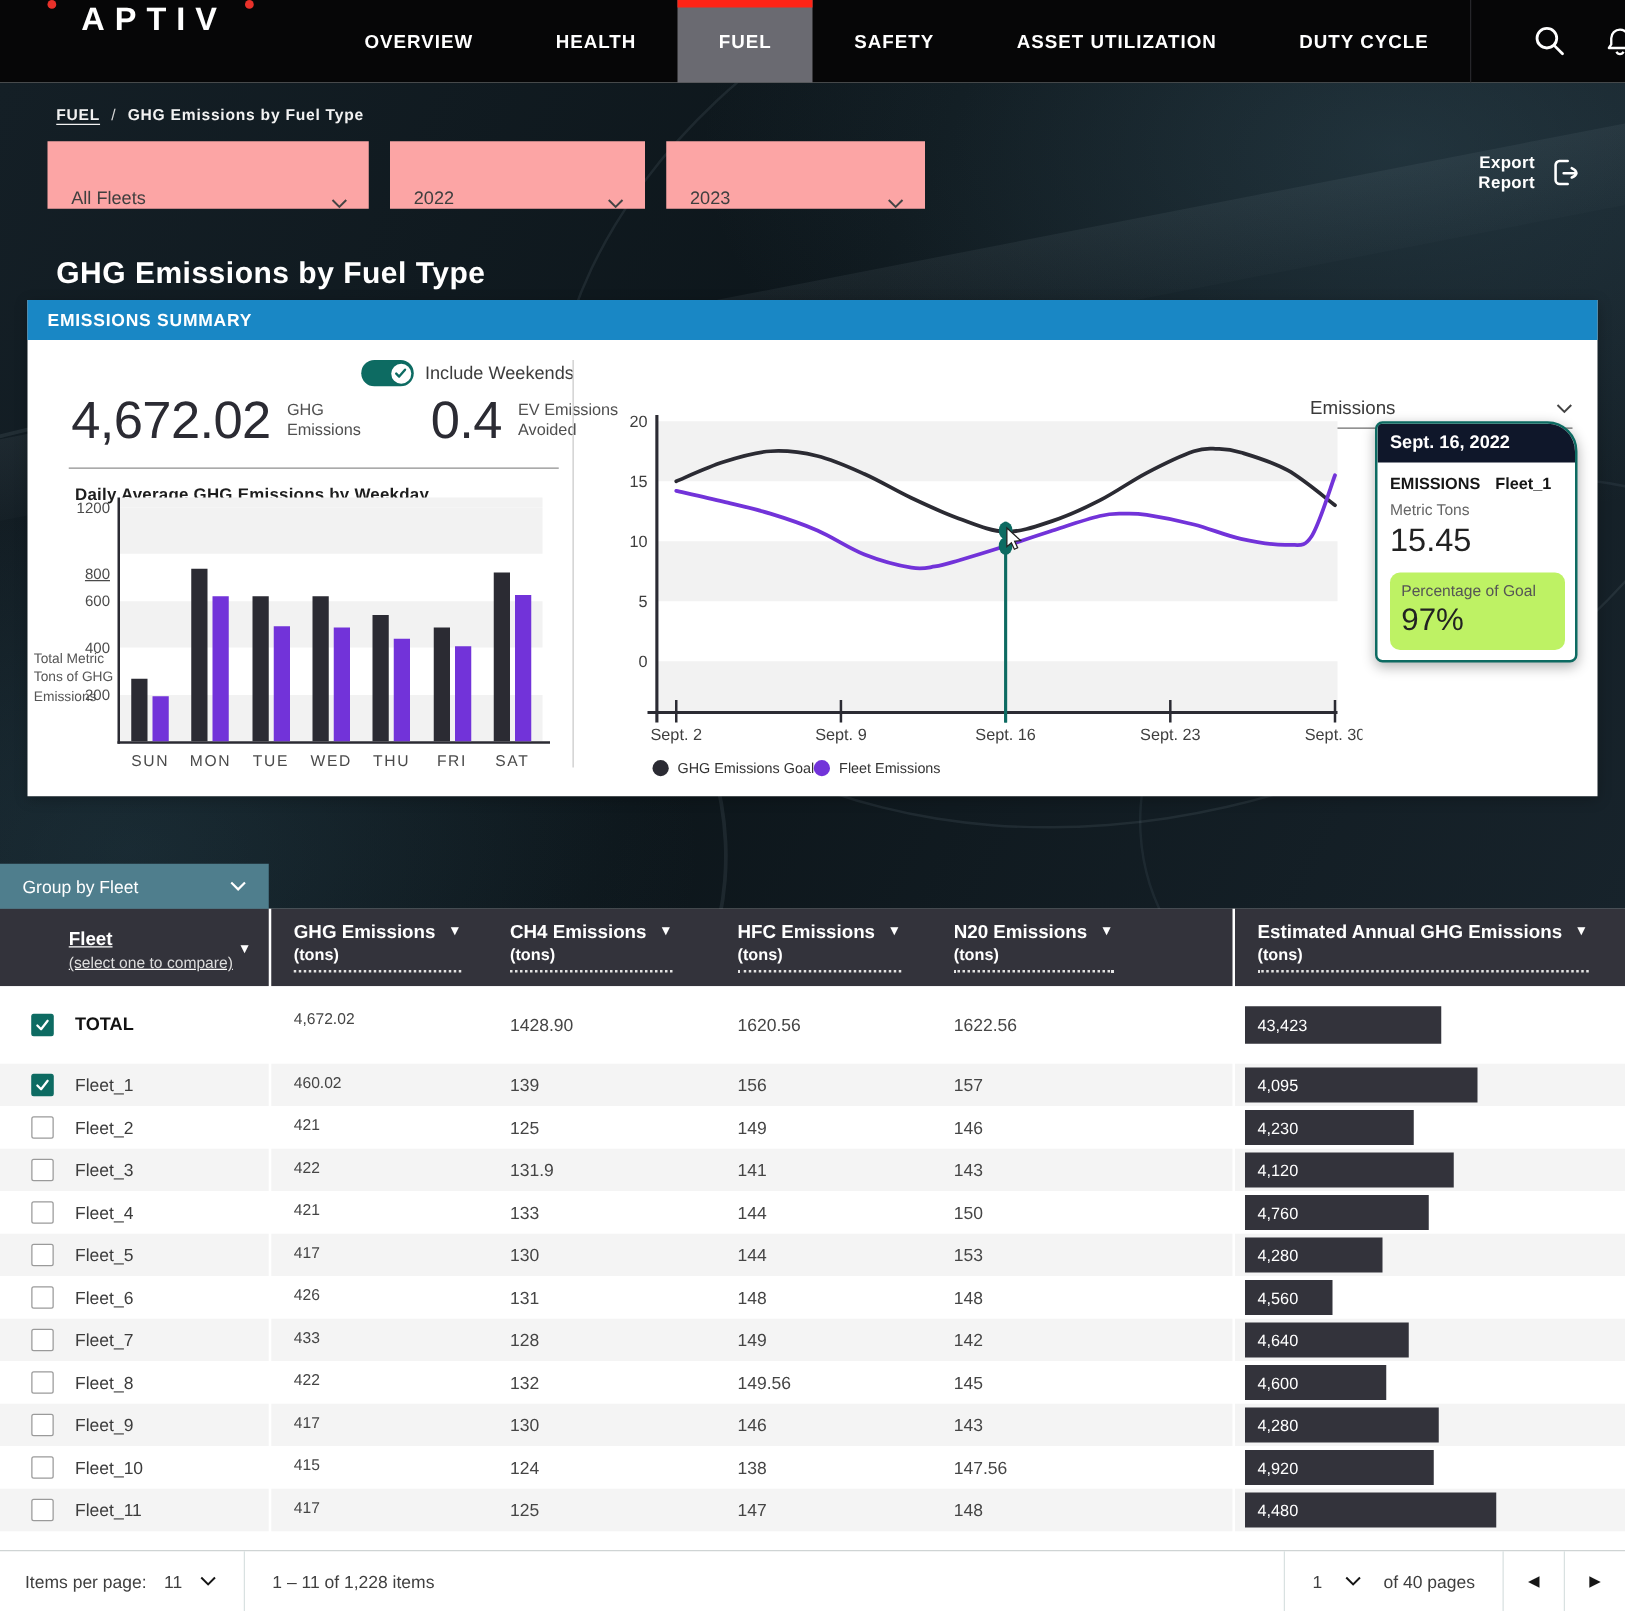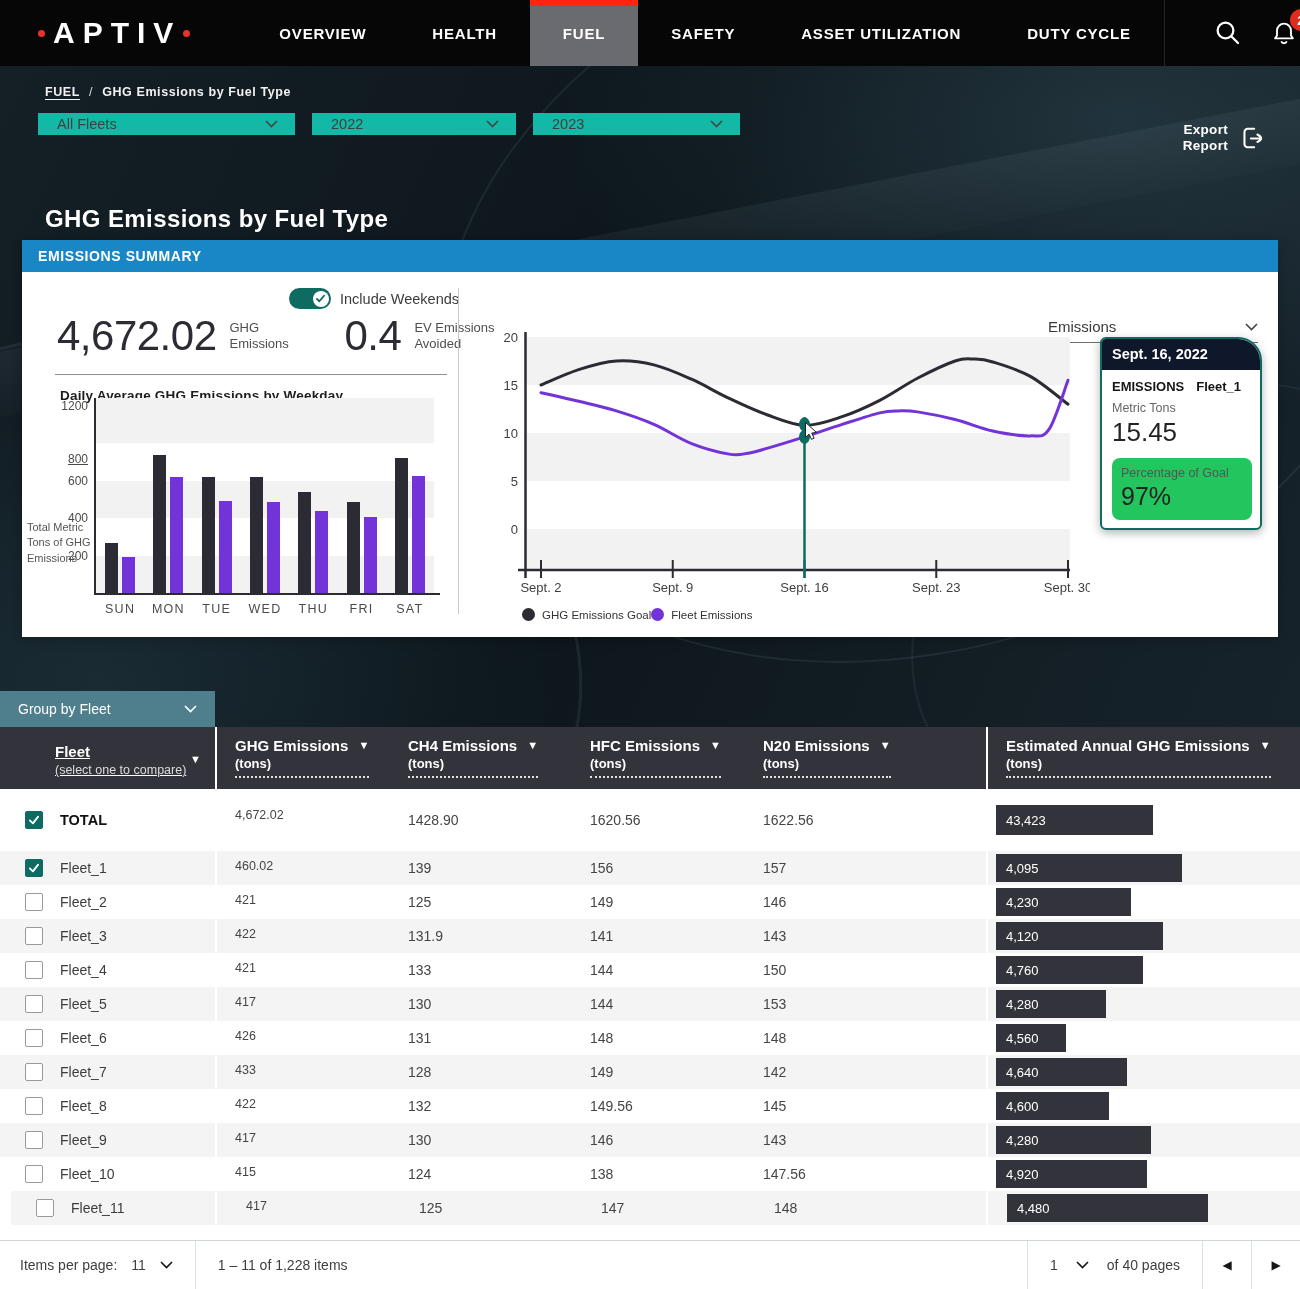--- a/index.html
+++ b/index.html
@@ -1,21 +1,21 @@
 <!DOCTYPE html>
 <html><head>
 <meta charset="utf-8">
 <style>
   html,body{margin:0;padding:0;background:#fff;}
   body{width:1300px;height:1289px;font-family:"Liberation Sans",sans-serif;-webkit-font-smoothing:antialiased;}
   .app{position:relative;width:1300px;height:1289px;overflow:hidden;background:#fff;}
 
   
   .topnav{position:absolute;top:0;left:0;width:1300px;height:66px;background:#060607;display:flex;align-items:stretch;z-index:6;}
-  .logo{display:flex;align-items:center;margin-left:38px;color:#fff;font-weight:bold;font-size:30px;letter-spacing:8px;cursor:pointer;}
+  .logo{display:flex;margin-left:38px;color:#fff;font-weight:bold;font-size:26px;letter-spacing:8px;cursor:pointer;gap:12px;}
   .logo .dot{width:7px;height:7px;border-radius:50%;background:#e8312a;display:inline-block;margin:0 8px 0 0;}
   .logo .dot.r{margin:0 0 0 0px;}
   .tabs{display:flex;margin-left:56px;}
   .tab{display:flex;align-items:center;padding:0 33px;color:#fff;font-weight:bold;font-size:15px;letter-spacing:.8px;cursor:pointer;border-top:6px solid transparent;border-bottom:6px solid transparent;white-space:nowrap;}
   .tab.active{background:#6a6a71;border-top-color:#ff2416;}
   .nav-right{margin-left:auto;display:flex;align-items:center;padding-right:30px;}
   .nav-divider{width:1px;height:66px;background:#26262a;margin-right:24px;}
   .nav-icon{position:relative;width:34px;height:34px;display:flex;align-items:center;justify-content:center;cursor:pointer;margin-left:22px;}
   .badge{position:absolute;top:-7px;right:-11px;min-width:22px;height:22px;border-radius:50%;background:#e02b20;color:#fff;font-size:13px;font-weight:bold;display:flex;align-items:center;justify-content:center;}
 
@@ -30,21 +30,21 @@
   .c2{width:820px;height:620px;left:-240px;top:270px;transform:rotate(12deg);border-width:3px;}
   .c3{width:560px;height:420px;left:900px;top:330px;transform:rotate(-25deg);border-color:rgba(190,215,225,.07);}
   .roadband{position:absolute;left:-80px;top:150px;width:1560px;height:64px;transform:rotate(-11deg);
     background:linear-gradient(rgba(205,225,235,.06),rgba(205,225,235,.015));}
 
   
   .breadcrumb{position:absolute;top:85px;left:45px;z-index:3;display:flex;align-items:center;gap:9px;color:#f2f2f2;font-size:12.5px;font-weight:bold;letter-spacing:.6px;}
   .breadcrumb .root{text-decoration:underline;text-underline-offset:3px;cursor:pointer;}
   .breadcrumb .sep{font-weight:normal;color:#d9d9d9;}
   .filters{position:absolute;top:113px;left:38px;z-index:3;display:flex;gap:17px;}
-  .select{height:22px;background:#14b8a6;display:flex;align-items:center;justify-content:space-between;padding:0 17px 0 19px;color:#3f3f3f;font-size:14.5px;cursor:pointer;box-sizing:border-box;}
+  .select{height:54px;background:#fca5a5;display:flex;align-items:flex-end;justify-content:space-between;padding:0 17px 0 19px;color:#3f3f3f;font-size:14.5px;cursor:pointer;box-sizing:border-box;}
   .select:nth-child(1){width:257px;}
   .select:nth-child(2){width:204px;}
   .select:nth-child(3){width:207px;}
   .export{position:absolute;top:122px;right:34px;z-index:3;display:flex;align-items:center;gap:10px;color:#fff;font-size:13.5px;font-weight:bold;line-height:1.2;text-align:right;letter-spacing:.3px;cursor:pointer;}
   .page-title{position:absolute;top:189px;left:45px;z-index:3;color:#fff;font-size:24px;font-weight:bold;letter-spacing:.4px;}
 
   
   .card{position:absolute;left:22px;top:240px;width:1256px;height:397px;background:#fff;z-index:3;box-shadow:0 2px 10px rgba(0,0,0,.25);}
   .card-header{height:32px;background:#1987c5;color:#fff;display:flex;align-items:center;padding-left:16px;font-size:14px;font-weight:bold;letter-spacing:.6px;}
   .card-body{position:relative;height:264px;}
@@ -77,21 +77,21 @@
   .legend .item{display:flex;align-items:center;gap:7px;font-size:11.5px;color:#333;}
   .legend .dotc{width:13px;height:13px;border-radius:50%;}
 
   
   .tooltip{position:absolute;left:1078px;top:65px;width:158px;background:#fff;border:2px solid #0d6b62;border-radius:6px 24px 6px 6px;box-shadow:0 3px 10px rgba(0,0,0,.3);overflow:hidden;}
   .tt-head{background:#0f172a;color:#fff;font-weight:bold;font-size:14.5px;padding:7px 10px 8px 10px;border-radius:0 18px 0 0;}
   .tt-body{padding:9px 8px 8px 10px;}
   .tt-line1{font-size:13px;font-weight:bold;color:#161616;display:flex;gap:12px;}
   .tt-sub{font-size:12.5px;color:#666;margin-top:7px;}
   .tt-val{font-size:26px;color:#222;margin-top:2px;}
-  .tt-goalbox{margin-top:10px;background:#22c55e;border-radius:8px;padding:8px 8px 9px 9px;}
+  .tt-goalbox{margin-top:10px;background:#bef264;border-radius:8px;padding:8px 8px 9px 9px;}
   .tt-goalbox .tt-sub{margin-top:0;color:#555;}
   .tt-goal{font-size:25px;color:#222;margin-top:2px;}
 
   
   .groupby{position:absolute;left:0;top:691px;width:215px;height:36px;background:#4f7e8d;color:#fff;z-index:3;display:flex;align-items:center;justify-content:space-between;padding:0 18px;box-sizing:border-box;font-size:14px;cursor:pointer;}
   .tablewrap{position:absolute;left:0;top:727px;width:1300px;z-index:2;background:#fff;}
   .thead{display:grid;grid-template-columns:217px 173px 182px 173px 243px 312px;height:62px;background:#33333b;color:#fff;}
   .th{position:relative;padding:10px 8px 0 18px;box-sizing:border-box;text-decoration:underline;}
   .th-inner{display:inline-block;border-bottom:2px dotted #e3e3e3;padding-bottom:5px;}
   .th-line1{display:flex;align-items:center;gap:10px;font-size:15px;font-weight:bold;line-height:1.2;}
@@ -521,21 +521,21 @@
             <span>Fleet_10</span>
           </div>
      <div class="cell ghg">415</div>
      <div class="cell">124</div>
      <div class="cell">138</div>
      <div class="cell">147.56</div>
      <div class="cell barcell">
             <div class="hbar" style="width:151px">4,920</div>
           </div>
         </div>
-        <div class="trow" style="background: rgb(244, 244, 244); margin-left: 11px;">
+        <div class="trow" style="background: rgb(244, 244, 244);">
           <div class="cell fleet">
             <span class="cbox"></span>
             <span>Fleet_11</span>
           </div>
      <div class="cell ghg">417</div>
      <div class="cell">125</div>
      <div class="cell">147</div>
      <div class="cell">148</div>
      <div class="cell barcell">
             <div class="hbar" style="width:201px">4,480</div>

